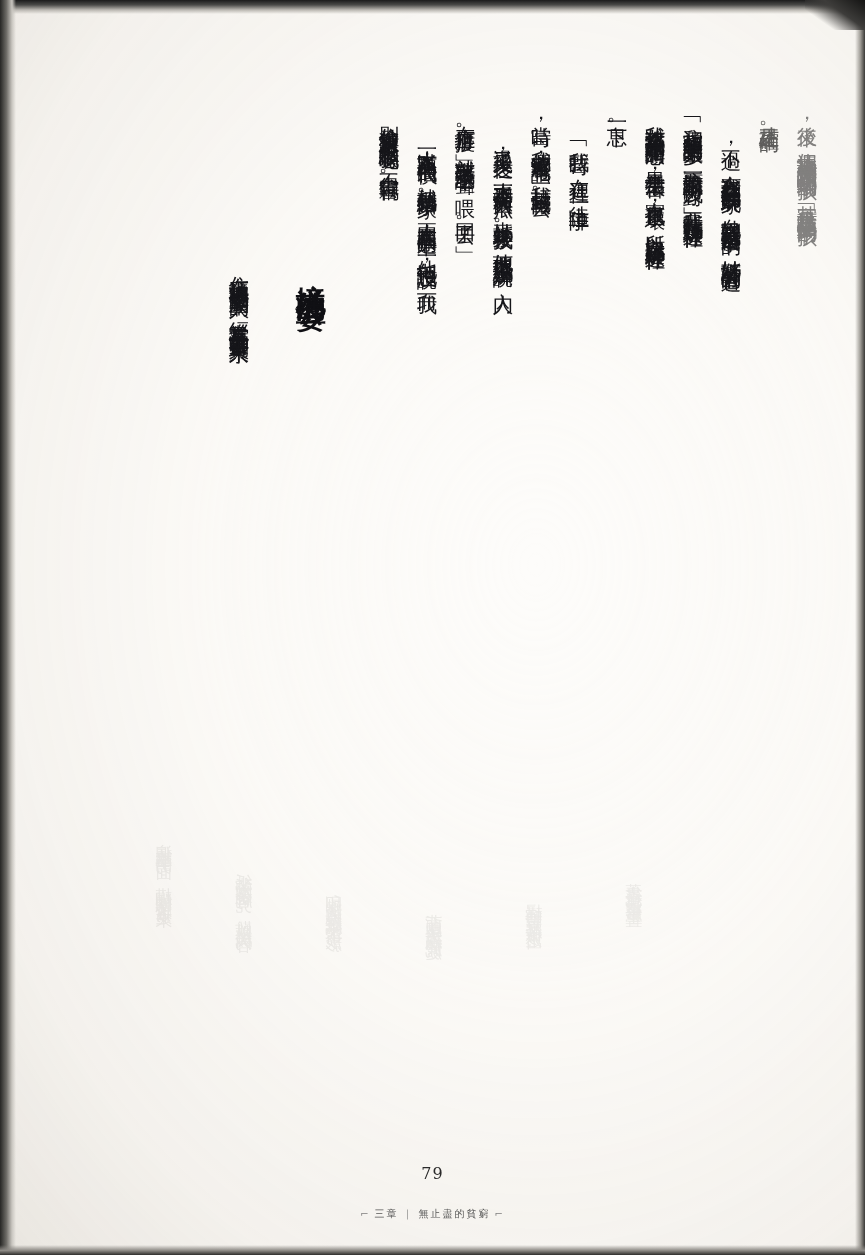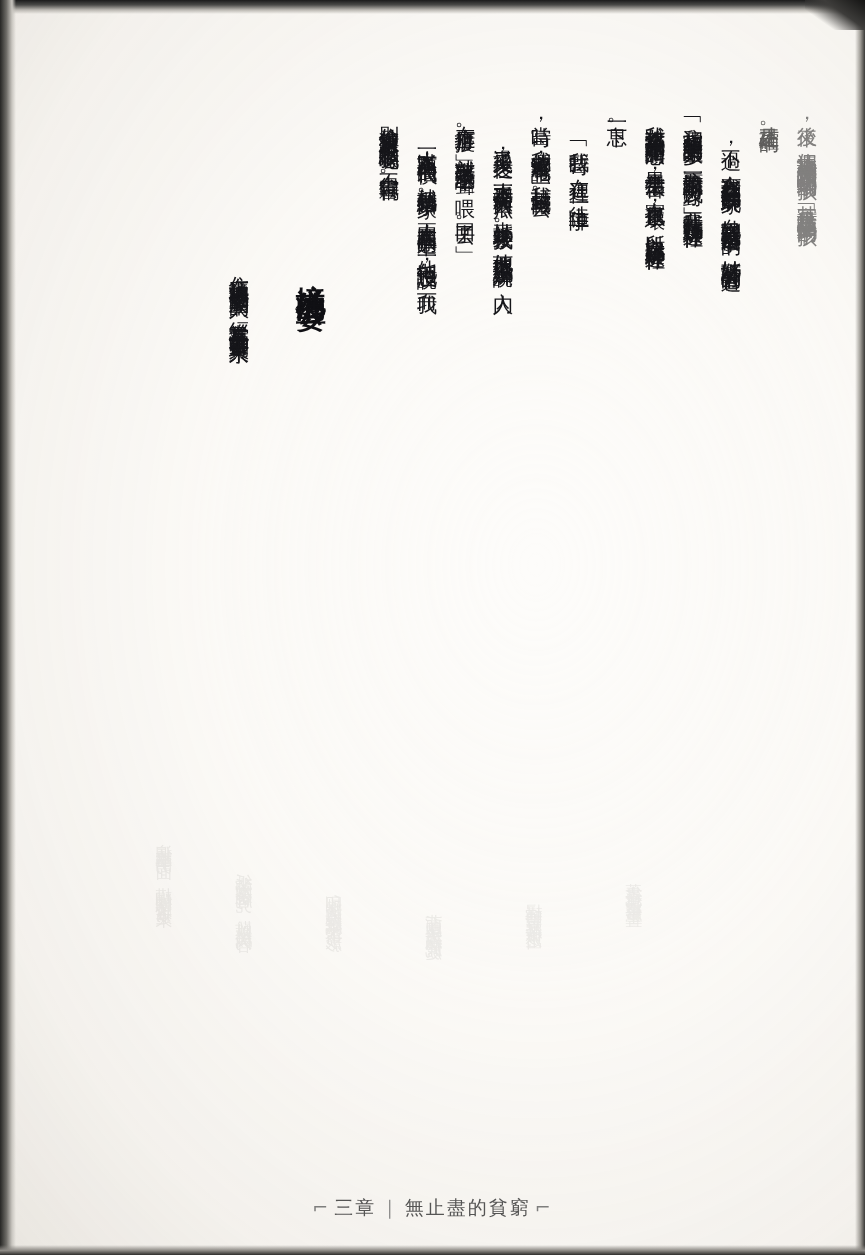--- a/index.html
+++ b/index.html
@@ -142,21 +142,21 @@
     font-size: 16px;
     color: #2a2a2a;
     z-index: 3;
     letter-spacing: 1px;
   }
   .footer-line {
     position: absolute;
     bottom: 34px;
     left: 0; right: 0;
     text-align: center;
-    font-size: 19px;
+    font-size: 10px;
     color: #3a3a3a;
     z-index: 3;
     letter-spacing: 2px;
     opacity: 0.85;
   }
   .footer-line .bar {
     color: #6a6a6a;
     padding: 0 4px;
   }
 </style>
@@ -196,18 +196,19 @@
     <div class="col empty"></div>
 
     <div class="heading">境港的公婆</div>
 
     <div class="col empty"></div>
 
     <div class="col body-after-heading">住在境港的婆婆是個勤於動筆的人，經常寫了長長的家書寄到東京來。</div>
 
   </div>
 
+  <div class="page-number">79</div>
 
   <div class="footer-line">
     <span class="bar">⌐</span><span>三章</span><span class="bar">｜</span><span>無止盡的貧窮</span><span class="bar">⌐</span>
   </div>
 
 </div>
 
 </body></html>

